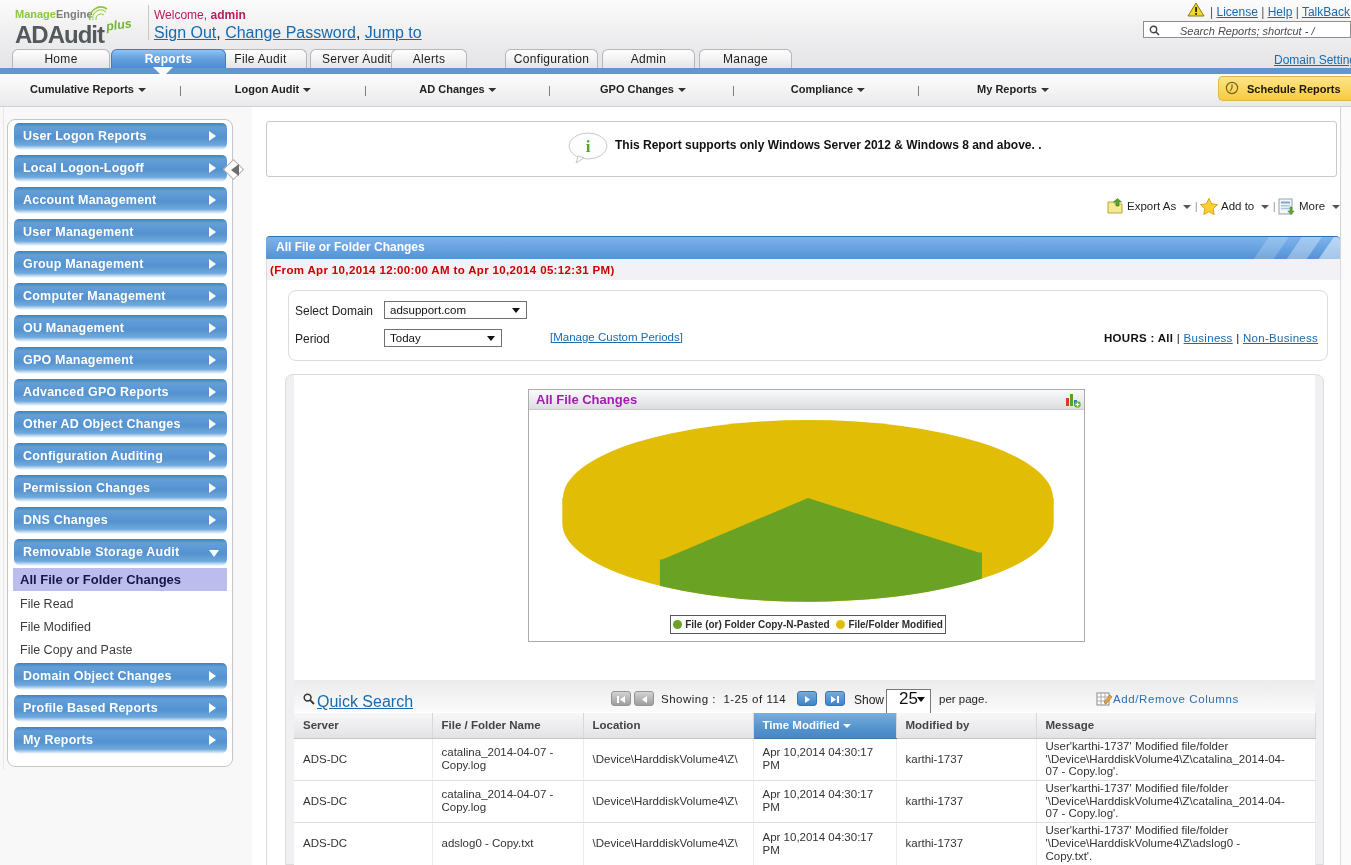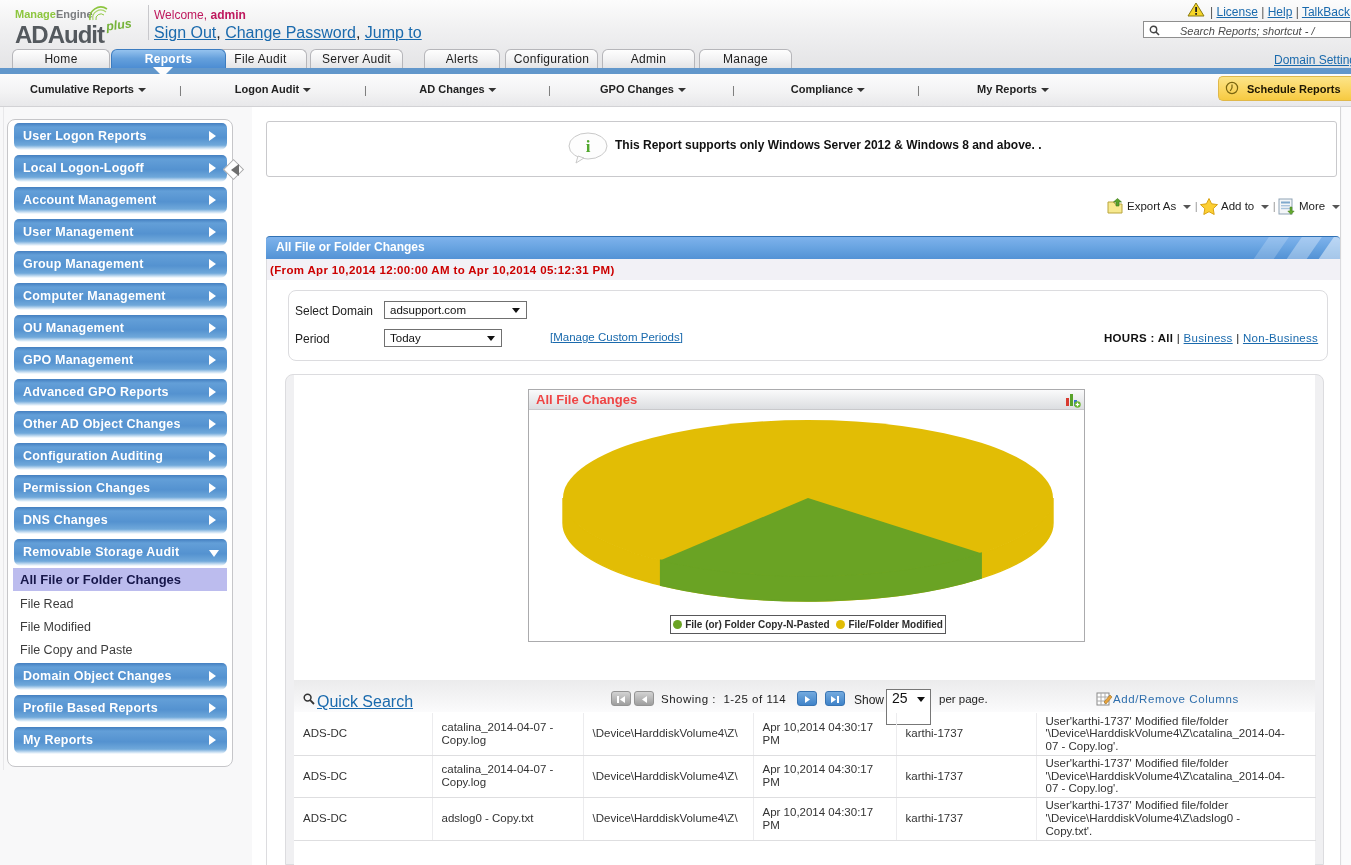--- a/index.html
+++ b/index.html
@@ -37,21 +37,21 @@
 <div class="abs" style="left:1143px;top:21px;width:208px;height:17px;background:#fff;border:1px solid #8e8e8e"></div>
 <svg class="abs" style="left:1149px;top:25px" width="11" height="11" viewBox="0 0 11 11">
     <circle cx="4.5" cy="4.5" r="3.2" fill="none" stroke="#444" stroke-width="1.4"></circle>
     <line x1="7" y1="7" x2="10" y2="10" stroke="#444" stroke-width="1.6"></line>
   </svg>
 <div class="abs" style="left:1180px;top:25px;font-size:11px;font-style:italic;color:#4a4a4a">Search Reports; shortcut - /</div>
 
 <div class="tab" style="left:12px;width:98px">Home</div>
 <div class="tab" style="left:214px;width:93px">File Audit</div>
 <div class="tab" style="left:310px;width:93px">Server Audit</div>
-<div class="tab" style="left:424px;width:76px">Alerts</div>
+<div class="tab" style="left:391px;width:76px">Alerts</div>
 <div class="tab" style="left:505px;width:93px">Configuration</div>
 <div class="tab" style="left:602px;width:93px">Admin</div>
 <div class="tab" style="left:699px;width:93px">Manage</div>
 <div class="tab" style="left:111px;width:115px;background:linear-gradient(180deg,#94c2ee 0%,#65a0dc 45%,#4a8bd2 100%);border-color:#3c7cc0;color:#fff;font-weight:bold">Reports</div>
 <div class="abs" style="left:1274px;top:53px;font-size:12px;white-space:nowrap"><a href="#">Domain Settings</a></div>
 <div class="abs" style="left:0;top:68px;width:1351px;height:6px;background:#6297cb"></div>
 <div class="abs" style="left:153px;top:67px;width:0;height:0;border-left:10px solid transparent;border-right:10px solid transparent;border-top:10px solid #fdfdfd"></div>
 
 <div class="abs" style="left:0;top:74px;width:1351px;height:33px;background:linear-gradient(180deg,#fcfcfc 0%,#f3f3f4 55%,#e8e8ea 100%);border-bottom:1px solid #d2d2d5"></div>
 <div class="nav2" style="left:88px">Cumulative Reports<span class="caret"></span></div>
@@ -150,21 +150,21 @@
 <div class="abs" style="left:295px;top:332px;font-size:12px;color:#222">Period</div>
 <div class="abs" style="left:384px;top:329px;width:118px;height:18px;background:#fff;border:1px solid #707070;font-size:11.5px;color:#111;line-height:16px;padding-left:5px">Today<span style="position:absolute;right:6px;top:6px;width:0;height:0;border-left:4px solid transparent;border-right:4px solid transparent;border-top:5px solid #111"></span></div>
 <div class="abs" style="left:550px;top:331px;font-size:11.5px"><a href="#">[Manage Custom Periods]</a></div>
 <div class="abs" style="left:1104px;top:332px;font-size:11.5px;color:#111;letter-spacing:0.3px"><b>HOURS : All</b> | <a href="#">Business</a> | <a href="#">Non-Business</a></div>
 
 <div class="abs" style="left:285px;top:374px;width:1039px;height:491px;background:#f0f0f2;border:1px solid #dcdcdf;border-radius:8px 8px 0 0"></div>
 <div class="abs" style="left:294px;top:375px;width:1021px;height:490px;background:#fff"></div>
 
 <div class="abs" style="left:528px;top:389px;width:557px;height:253px;background:#fff;border:1px solid #ababad"></div>
 <div class="abs" style="left:529px;top:390px;width:555px;height:20px;background:linear-gradient(180deg,#fafafb 0%,#e8e9eb 60%,#dcdee1 100%);border-bottom:1px solid #c9c9cc"></div>
-<div class="abs" style="left:536px;top:392px;font-size:13px;font-weight:bold;color:#ef4444">All File Changes</div>
+<div class="abs" style="left:536px;top:392px;font-size:13px;font-weight:bold;color:#a21caf">All File Changes</div>
 <svg class="abs" style="left:1065px;top:392px" width="16" height="16" viewBox="0 0 16 16">
     <rect x="1" y="6" width="3" height="8" fill="#d83a31"></rect>
     <rect x="5" y="2" width="3" height="12" fill="#58a22a"></rect>
     <rect x="9" y="8" width="3" height="6" fill="#3a6fd8"></rect>
     <circle cx="12.5" cy="12.5" r="3.2" fill="#6ab52f"></circle>
     <rect x="11.9" y="10.7" width="1.2" height="3.6" fill="#fff"></rect>
     <rect x="10.7" y="11.9" width="3.6" height="1.2" fill="#fff"></rect>
   </svg>
 
 <svg class="abs" style="left:529px;top:410px" width="555" height="210" viewBox="0 0 555 210">
@@ -191,21 +191,21 @@
     </svg></div>
 <div class="abs" style="left:661px;top:693px;font-size:11.5px;color:#222;letter-spacing:0.5px">Showing :&nbsp;&nbsp;1-25 of 114</div>
 <div class="abs" style="left:797px;top:691px;width:20px;height:15px;border-radius:3px;background:linear-gradient(180deg,#74aade,#3f83c9);border:1px solid #3874b3"><svg width="18" height="13" viewBox="0 0 18 13">
       <path d="M7,3 L12,6.5 L7,10 Z" fill="#fff"></path>
     </svg></div>
 <div class="abs" style="left:825px;top:691px;width:20px;height:15px;border-radius:3px;background:linear-gradient(180deg,#74aade,#3f83c9);border:1px solid #3874b3"><svg width="18" height="13" viewBox="0 0 18 13">
       <path d="M5,3 L10,6.5 L5,10 Z" fill="#fff"></path>
       <rect x="11" y="3" width="2" height="7" fill="#fff"></rect>
     </svg></div>
 <div class="abs" style="left:854px;top:693px;font-size:12px;color:#222">Show</div>
-<div class="abs" style="left:886px;top:689px;width:45px;height:36px;background:#fff;border:1px solid #777;font-size:14px;color:#111;line-height:17px;padding-left:5px">25<span style="position:absolute;right:5px;top:7px;width:0;height:0;border-left:4px solid transparent;border-right:4px solid transparent;border-top:5px solid #111"></span></div>
+<div class="abs" style="left:886px;top:689px;width:45px;height:25px;background:#fff;border:1px solid #777;font-size:17px;color:#111;line-height:17px;padding-left:12px">25<span style="position:absolute;right:5px;top:7px;width:0;height:0;border-left:4px solid transparent;border-right:4px solid transparent;border-top:5px solid #111"></span></div>
 <div class="abs" style="left:939px;top:693px;font-size:11.5px;color:#222">per page.</div>
 <svg class="abs" style="left:1096px;top:692px" width="17" height="15" viewBox="0 0 17 15">
     <rect x="1" y="1" width="12" height="12" fill="#fff" stroke="#8a8a8a"></rect>
     <line x1="5" y1="1" x2="5" y2="13" stroke="#aaa"></line>
     <line x1="9" y1="1" x2="9" y2="13" stroke="#aaa"></line>
     <line x1="1" y1="5" x2="13" y2="5" stroke="#aaa"></line>
     <line x1="1" y1="9" x2="13" y2="9" stroke="#aaa"></line>
     <path d="M8,10 L14,3 L16,5 L10,12 Z" fill="#e8a33d" stroke="#9c6f1e" stroke-width="0.6"></path>
   </svg>
 <div class="abs" style="left:1113px;top:693px;font-size:11.5px;color:#2f6fad;letter-spacing:0.6px">Add/Remove Columns</div>
@@ -213,20 +213,28 @@
 <table class="abs" style="left:294px;top:713px;width:1021px;border-collapse:collapse;font-size:11.5px;color:#333;table-layout:fixed">
 <colgroup>
       <col style="width:138px">
       <col style="width:151px">
       <col style="width:170px">
       <col style="width:143px">
       <col style="width:140px">
       <col style="width:279px">
     </colgroup>
 <tbody>
+      <tr style="height:25px">
+        <th class="th">Server</th>
+        <th class="th">File / Folder Name</th>
+        <th class="th">Location</th>
+        <th class="thb">Time Modified<span style="display:inline-block;width:0;height:0;border-left:4px solid transparent;border-right:4px solid transparent;border-top:4px solid #fff;margin-left:3px;vertical-align:1px"></span></th>
+        <th class="th">Modified by</th>
+        <th class="th">Message</th>
+      </tr>
 <tr style="height:42px">
         <td class="td">ADS-DC</td>
         <td class="td">catalina_2014-04-07 - Copy.log</td>
         <td class="td">\Device\HarddiskVolume4\Z\</td>
         <td class="td">Apr 10,2014 04:30:17 PM</td>
         <td class="td">karthi-1737</td>
         <td class="td">User'karthi-1737' Modified file/folder<br>'\Device\HarddiskVolume4\Z\catalina_2014-04-<br>07 - Copy.log'.</td>
       </tr>
 <tr style="height:42px">
         <td class="td">ADS-DC</td>

